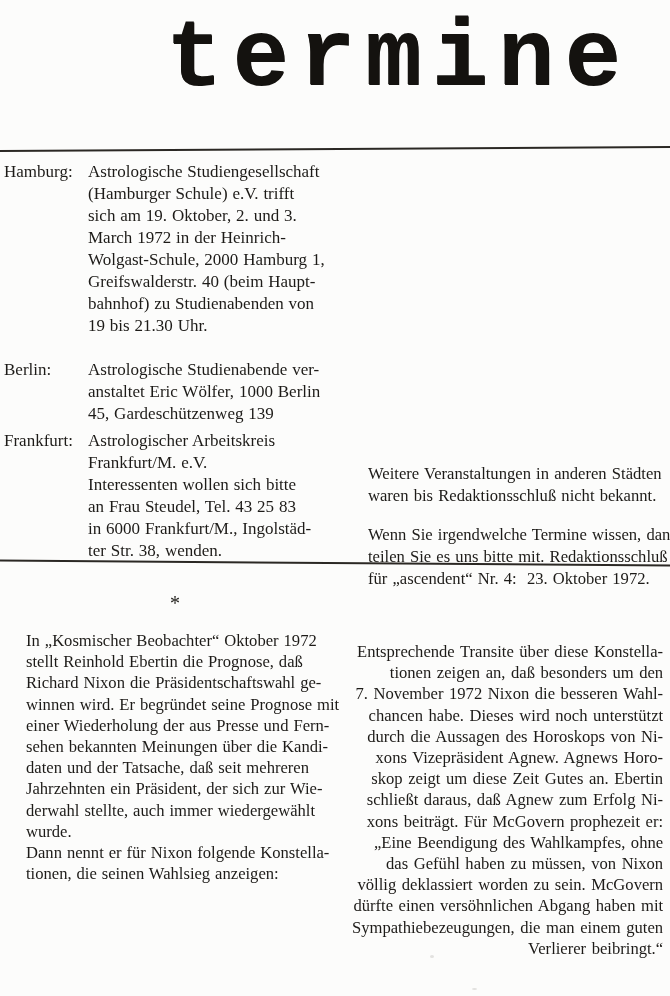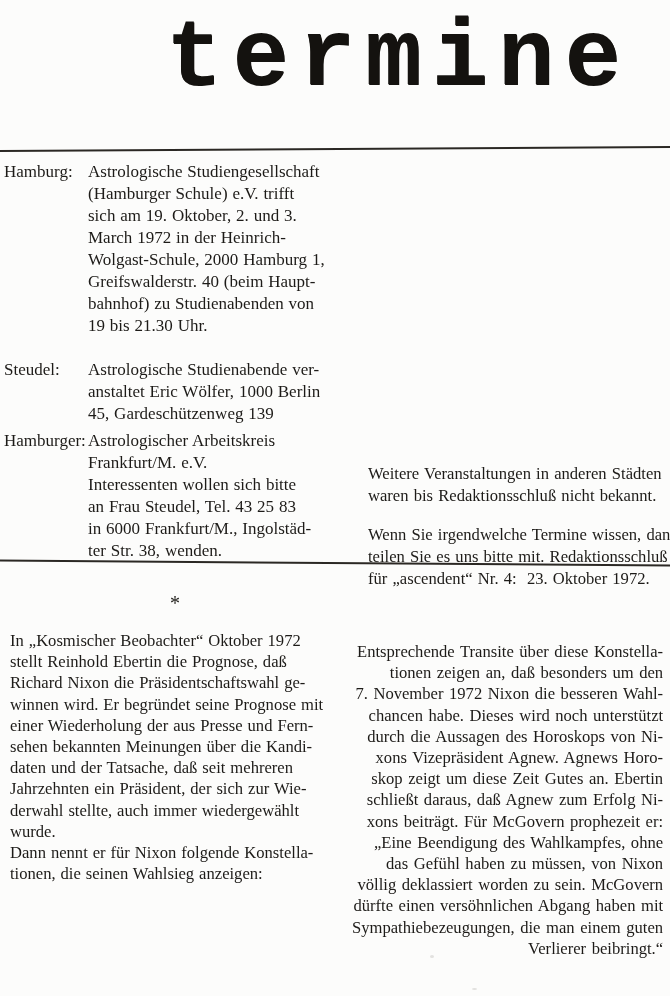--- a/index.html
+++ b/index.html
@@ -68,21 +68,21 @@
   
   .star-separator {
     position: absolute; left: 170px; top: 592px;
     font-size: 20px; color: #23211d;
   }
   .article-col {
     position: absolute;
     font-size: 16.6px;
     line-height: 21.2px;
   }
-  .article-col.col-left  { left: 10px;  top: 630px; word-spacing: 0.8px; }
+  .article-col.col-left  { left: 26px;  top: 630px; word-spacing: 0.8px; }
   .article-col.col-right { left: 352px; top: 641px; word-spacing: 1.4px; text-align: right; }
   .article-col div { margin: 0; }
 
   
   .speck { position: absolute; background: #c9c7c3; border-radius: 50%; opacity: 0.5; }
   .speck-1 { left: 430px; top: 955px; width: 4px; height: 3px; }
   .speck-2 { left: 472px; top: 988px; width: 5px; height: 2px; }
 </style>
 </head>
 <body>
@@ -99,27 +99,27 @@
       <div class="event-text pre">Astrologische Studiengesellschaft
 (Hamburger Schule) e.V. trifft
 sich am 19. Oktober, 2. und 3.
 March 1972 in der Heinrich-
 Wolgast-Schule, 2000 Hamburg 1,
 Greifswalderstr. 40 (beim Haupt-
 bahnhof) zu Studienabenden von
 19 bis 21.30 Uhr.</div>
     </div>
     <div class="event-row row-berlin">
-      <div class="event-city">Steudel:</div>
+      <div class="event-city">Berlin:</div>
       <div class="event-text pre">Astrologische Studienabende ver-
 anstaltet Eric Wölfer, 1000 Berlin
 45, Gardeschützenweg 139</div>
     </div>
     <div class="event-row row-frankfurt">
-      <div class="event-city">Hamburger:</div>
+      <div class="event-city">Frankfurt:</div>
       <div class="event-text pre">Astrologischer Arbeitskreis
 Frankfurt/M. e.V.
 Interessenten wollen sich bitte
 an Frau Steudel, Tel. 43 25 83
 in 6000 Frankfurt/M., Ingolstäd-
 ter Str. 38, wenden.</div>
     </div>
   </section>
 
   <aside class="notice">

